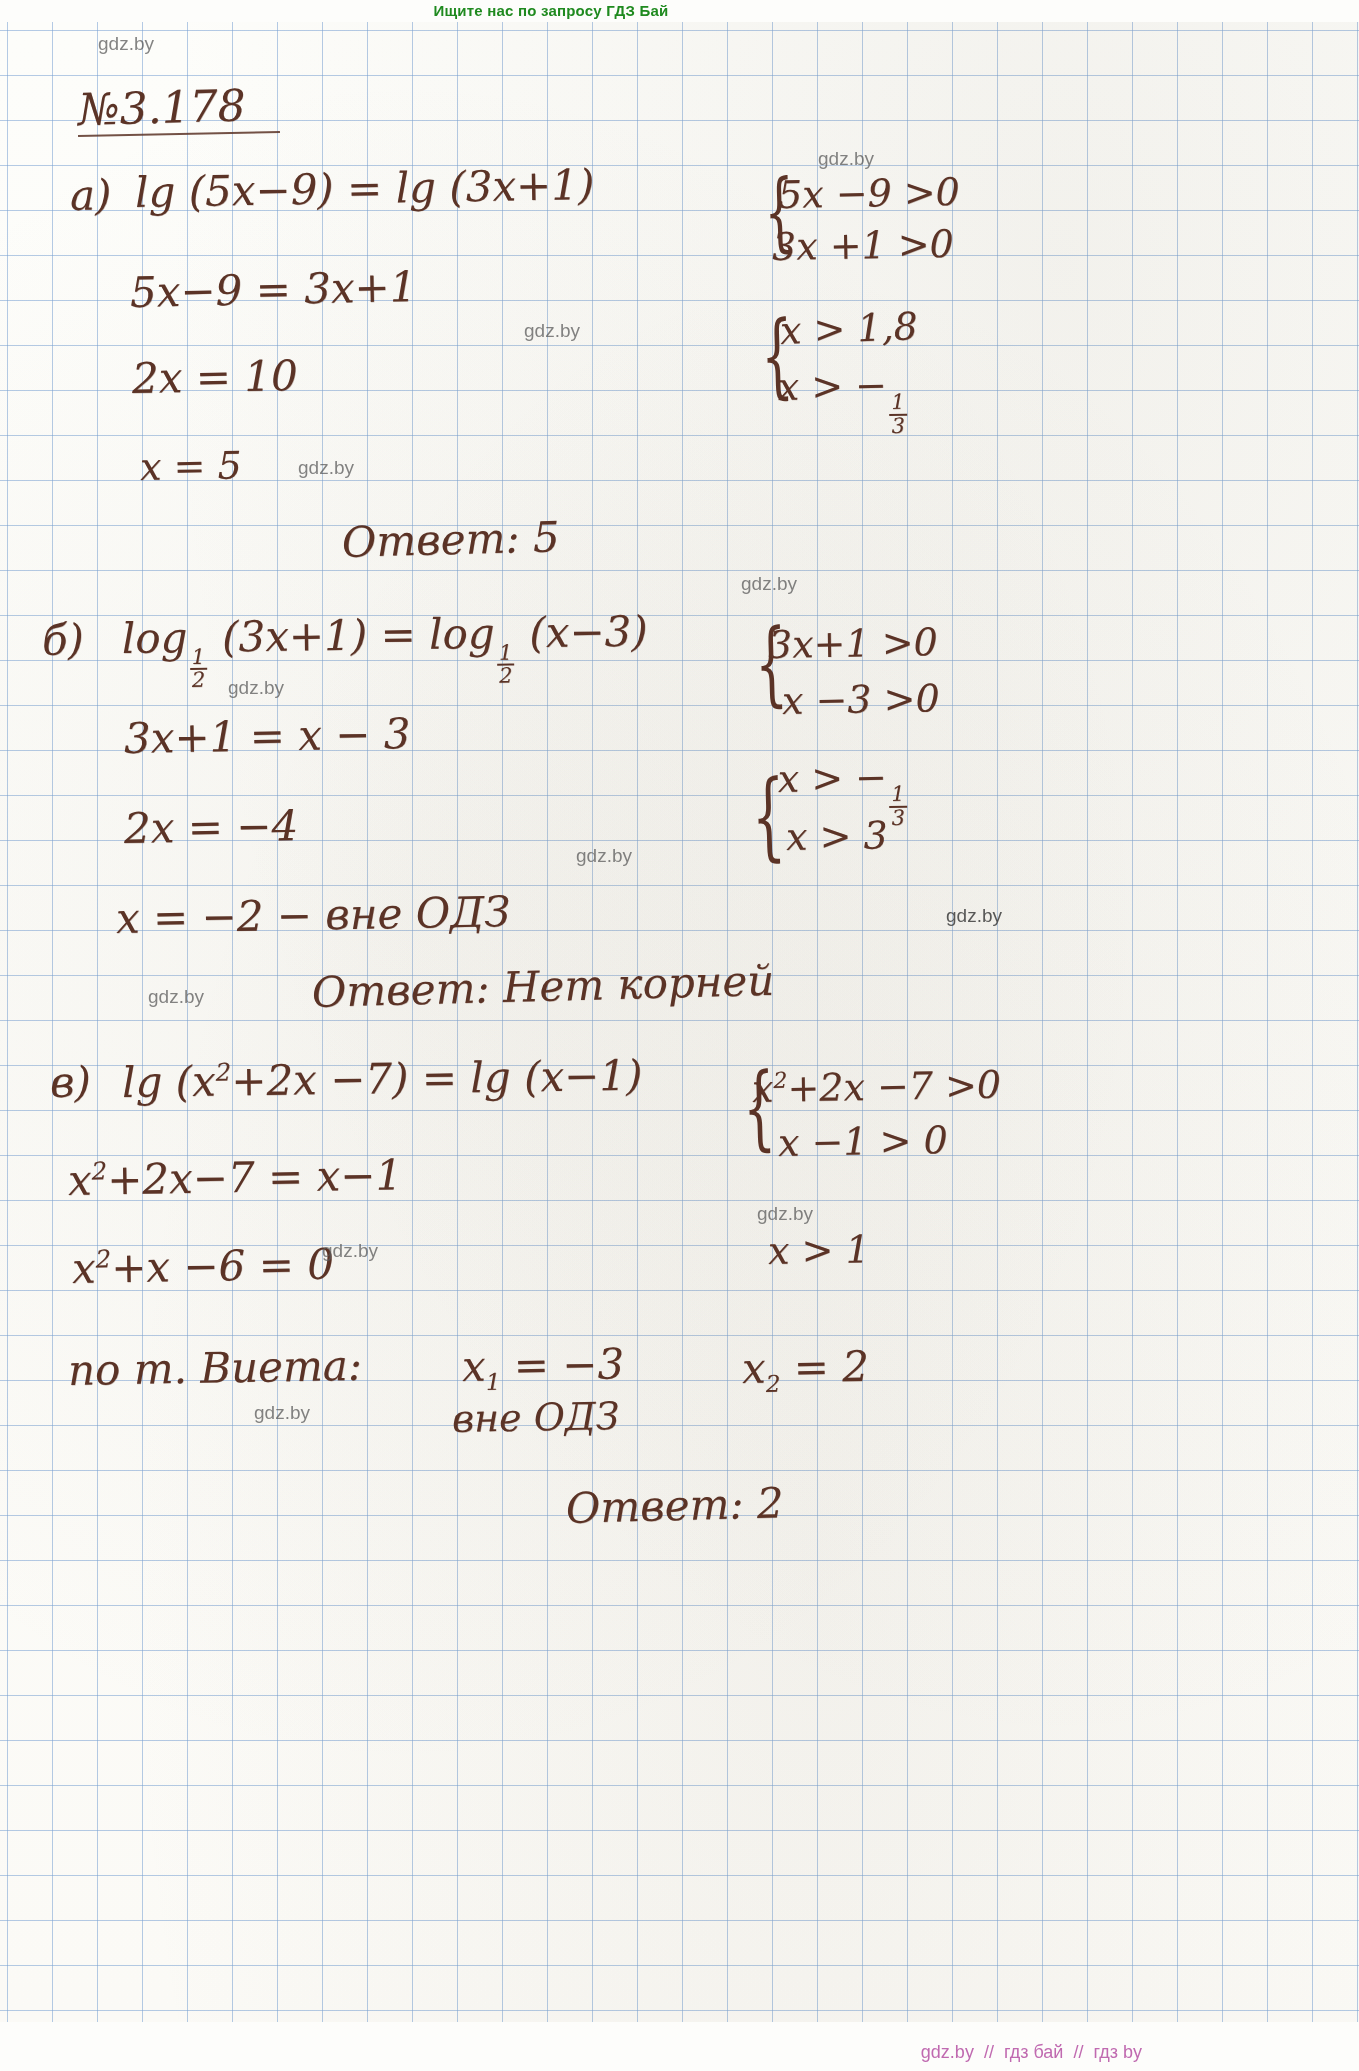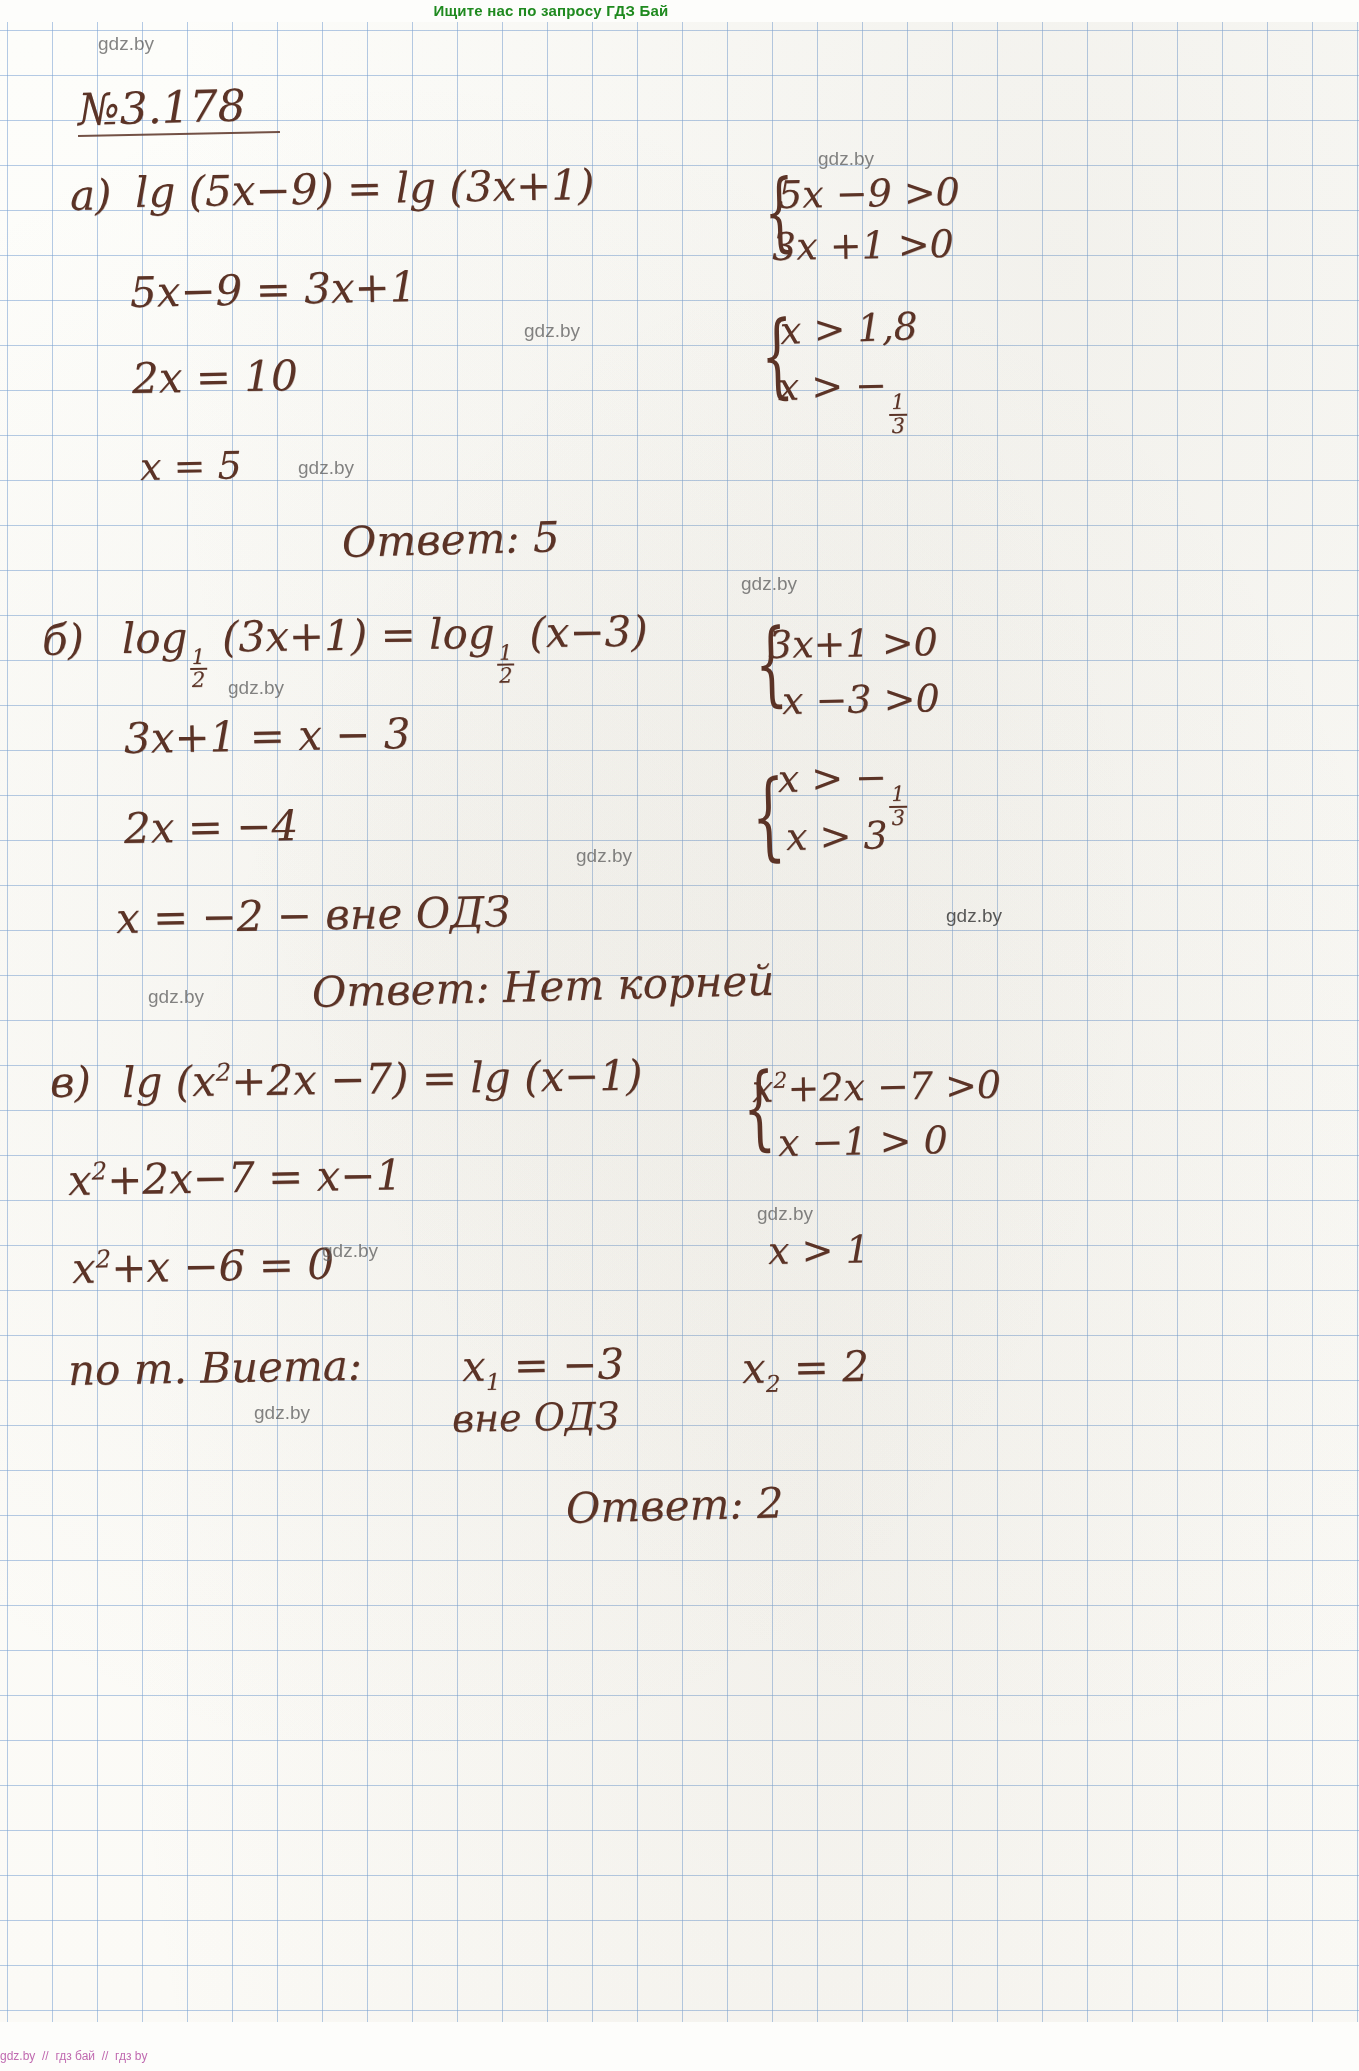--- a/index.html
+++ b/index.html
@@ -115,22 +115,22 @@
     color: #3d3d3d;
     opacity: 0.85;
   }
 
   
   .footer {
     position: absolute;
     bottom: 8px;
     left: 0;
     width: 1142px;
-    text-align: left;
-    font-size: 12px;
+    text-align: right;
+    font-size: 18px;
     color: #c06ab0;
     font-family: "Liberation Sans", sans-serif;
   }
   .footer span { color: #c06ab0; }
 </style>
 </head>
 <body>
 
 <div class="page">
 

